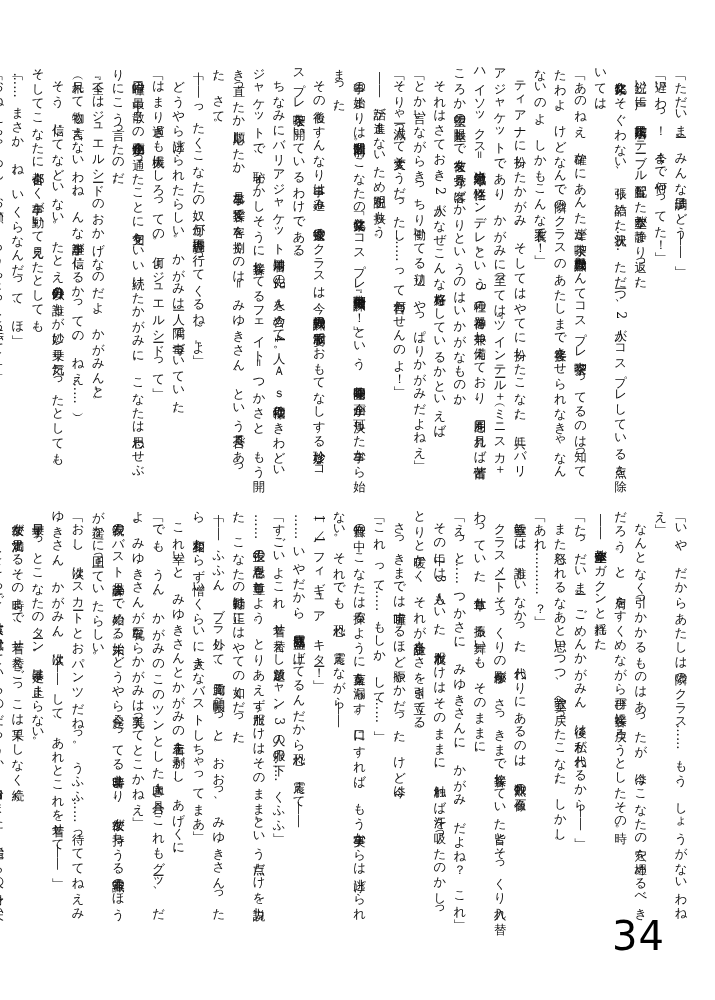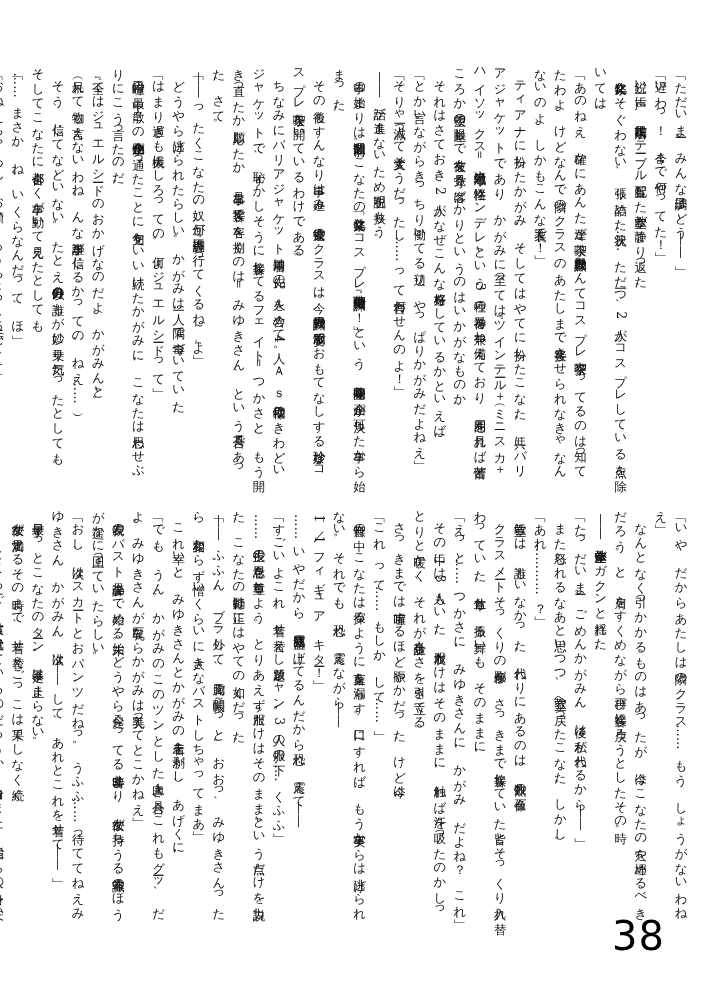--- a/index.html
+++ b/index.html
@@ -119,15 +119,15 @@
       <p>「――ふふん、ブラ外して、胸元ご開帳～っと。おおっ、みゆきさんったら、相変わらず憎いくらいに大きなバストしちゃってまあ」</p>
       <p>これ幸いと、みゆきさんとかがみの上着を剥がし、あげくに、</p>
       <p>「でも、うん。かがみのこのツンとした上向き具合、これもグーッ、だよ。みゆきさんが巨乳ならかがみは美乳ってとこかねえ」</p>
       <p>親友のバスト品評会まで始める始末。どうやら今起こってる非常時より、彼女が持ちうる非常識のほうが遥かに上回っていたらしい。</p>
       <p>「おし、次はスカートとおパンツだねっ。うふふ……待っててねえみゆきさん、かがみん。次は――して、あれとこれを着せて――」</p>
       <p>最早ずっとこなたのターン。暴走は止まらない。</p>
       <p>彼女が満足するその時まで、着せ替えごっこは果てしなく続く。</p>
       <p>――ところで、彼女は気付いているのだろうか。自分もまた、指先から人の身を失いつつある事を。</p>
     </div>
 
-  <div id="folio">38</div>
+  <div id="folio">34</div>
 
 </div>
 
 </body></html>

